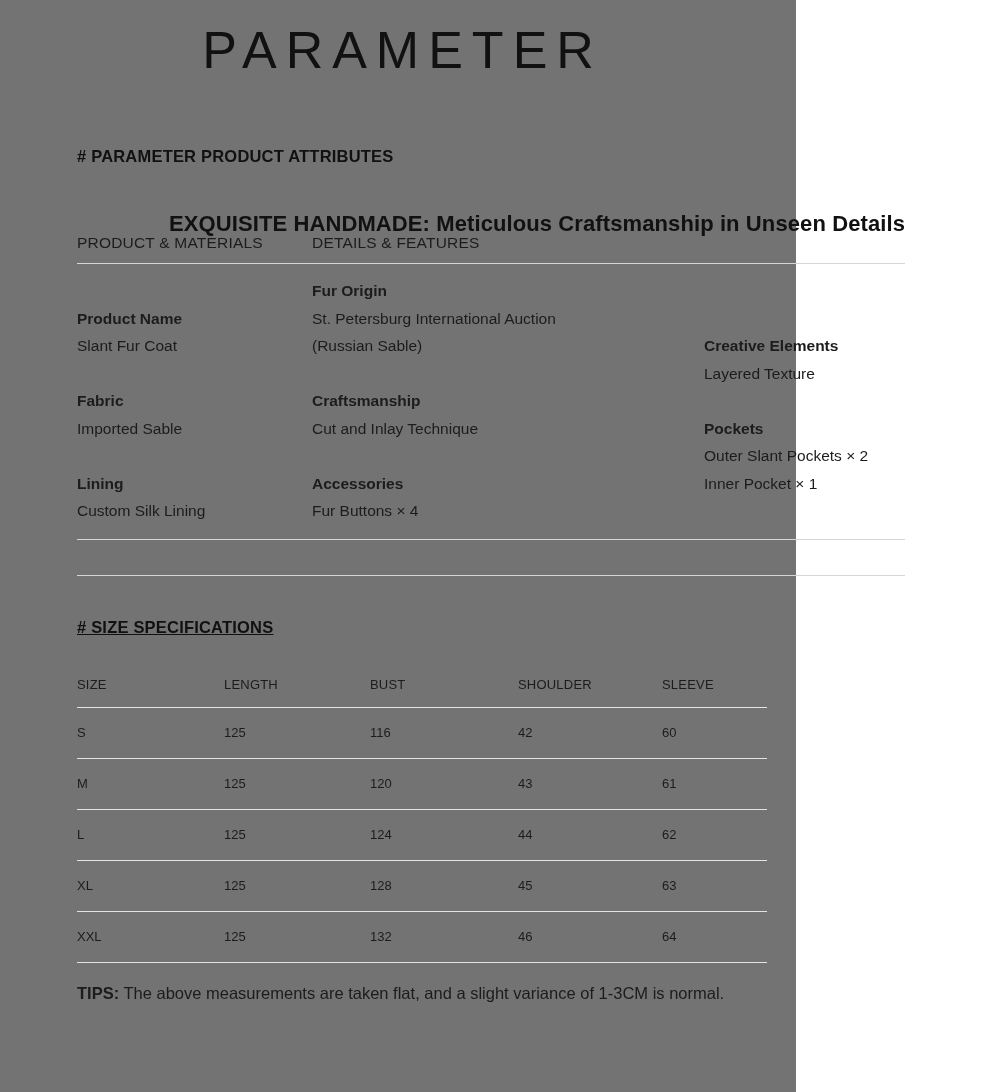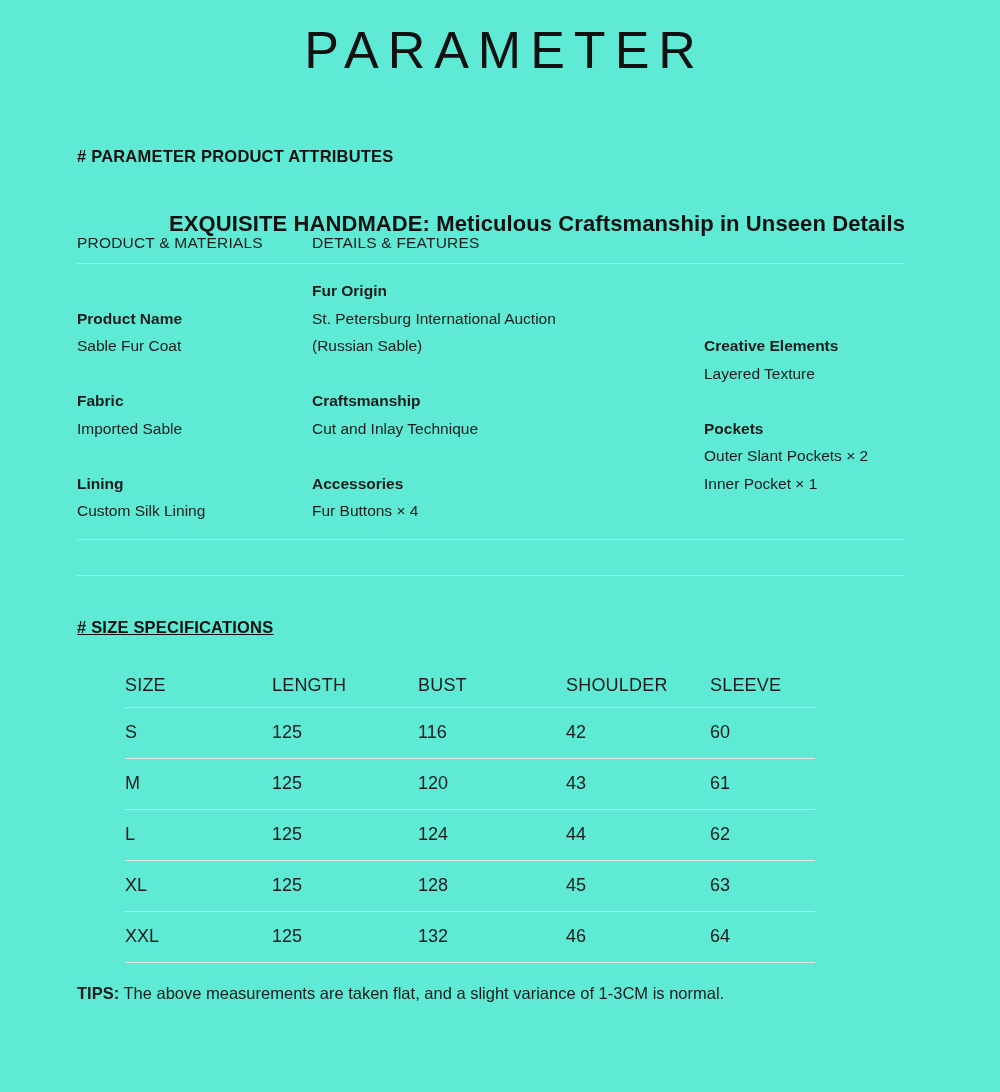--- a/index.html
+++ b/index.html
@@ -2,21 +2,21 @@
 <html><head>
 <meta charset="utf-8">
 <style>
   * { box-sizing: border-box; margin: 0; padding: 0; }
   html, body { background: #ffffff; }
   body {
     width: 1000px; height: 1092px; overflow: hidden;
     font-family: "Liberation Sans", sans-serif;
     color: #1c1c1c;
   }
-  .page { position: relative; width: 1000px; height: 1092px; background: #5eead4; }
+  .page { position: relative; width: 796px; height: 1092px; background: #737373; }
 
   .page-title {
     padding-top: 24px;
     font-size: 52px; line-height: 52px; font-weight: 400;
     letter-spacing: 9px; text-indent: 9px;
     text-align: center; white-space: nowrap;
     color: #111111;
   }
 
   .content { margin-left: 77px; width: 828px; }
@@ -50,22 +50,21 @@
   .attr-group + .attr-group { margin-top: 27.5px; }
   .offset-1 { padding-top: 27.5px; }
   .offset-2 { padding-top: 55px; }
   .attr-gap { height: 36px; border-bottom: 1px solid #d6d6d6; }
 
   .size-heading { margin-top: 43px; text-decoration: underline; }
 
   table.size-table {
     margin-top: 42px; width: 690px;
     border-collapse: collapse; table-layout: fixed;
-    font-size: 18px;
-    margin-left: 48px;
+    font-size: 13px;
   }
   table.size-table col.c1 { width: 147px; }
   table.size-table col.c2 { width: 146px; }
   table.size-table col.c3 { width: 148px; }
   table.size-table col.c4 { width: 144px; }
   table.size-table col.c5 { width: 105px; }
   table.size-table th {
     text-align: left; font-weight: 400;
     line-height: 16px; padding: 0 0 14px 0;
     letter-spacing: 0.2px;
@@ -96,21 +95,21 @@
     <div class="attr-grid-head">
       <div>PRODUCT &amp; MATERIALS</div>
       <div>DETAILS &amp; FEATURES</div>
     </div>
 
     <div class="attr-grid-body">
 
       <div class="attr-col offset-1">
         <div class="attr-group">
           <div class="label">Product Name</div>
-          <div class="line">Sable Fur Coat</div>
+          <div class="line">Slant Fur Coat</div>
         </div>
         <div class="attr-group">
           <div class="label">Fabric</div>
           <div class="line">Imported Sable</div>
         </div>
         <div class="attr-group">
           <div class="label">Lining</div>
           <div class="line">Custom Silk Lining</div>
         </div>
       </div>

